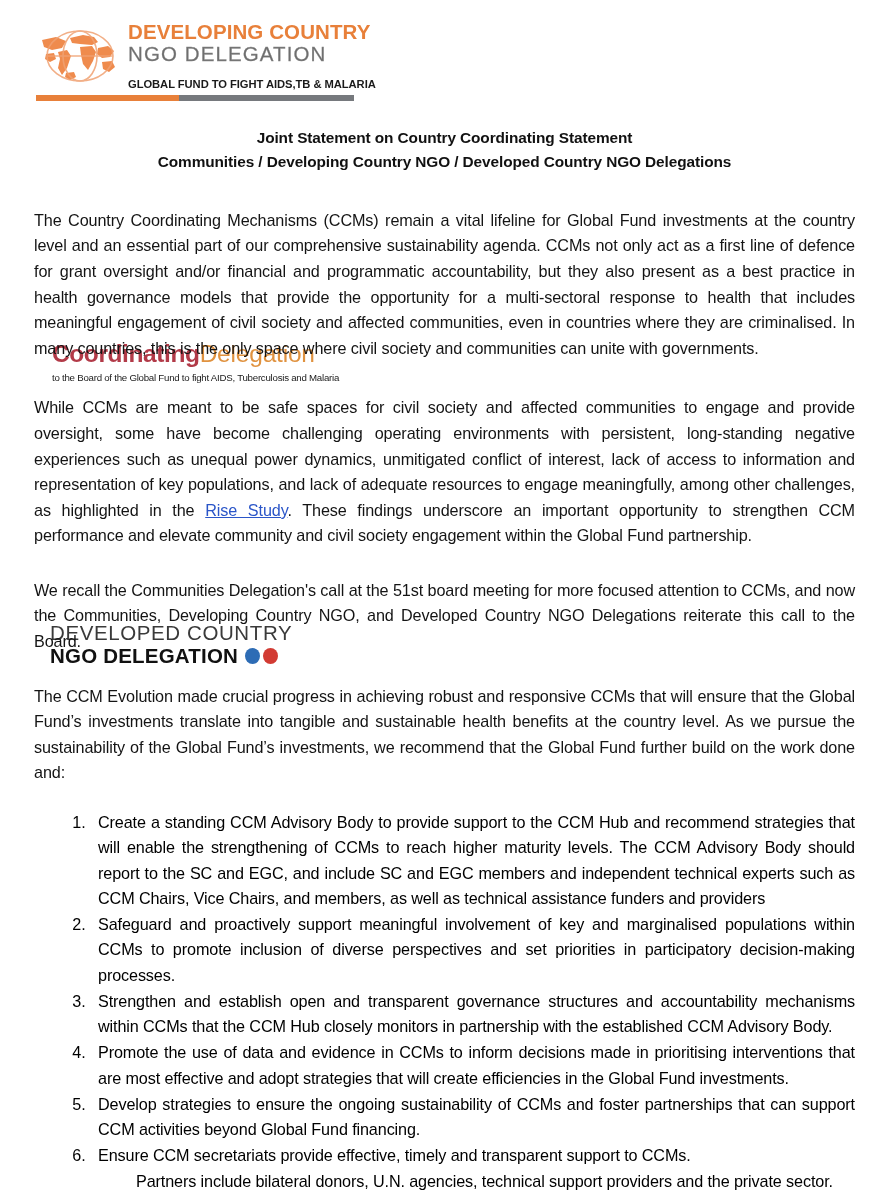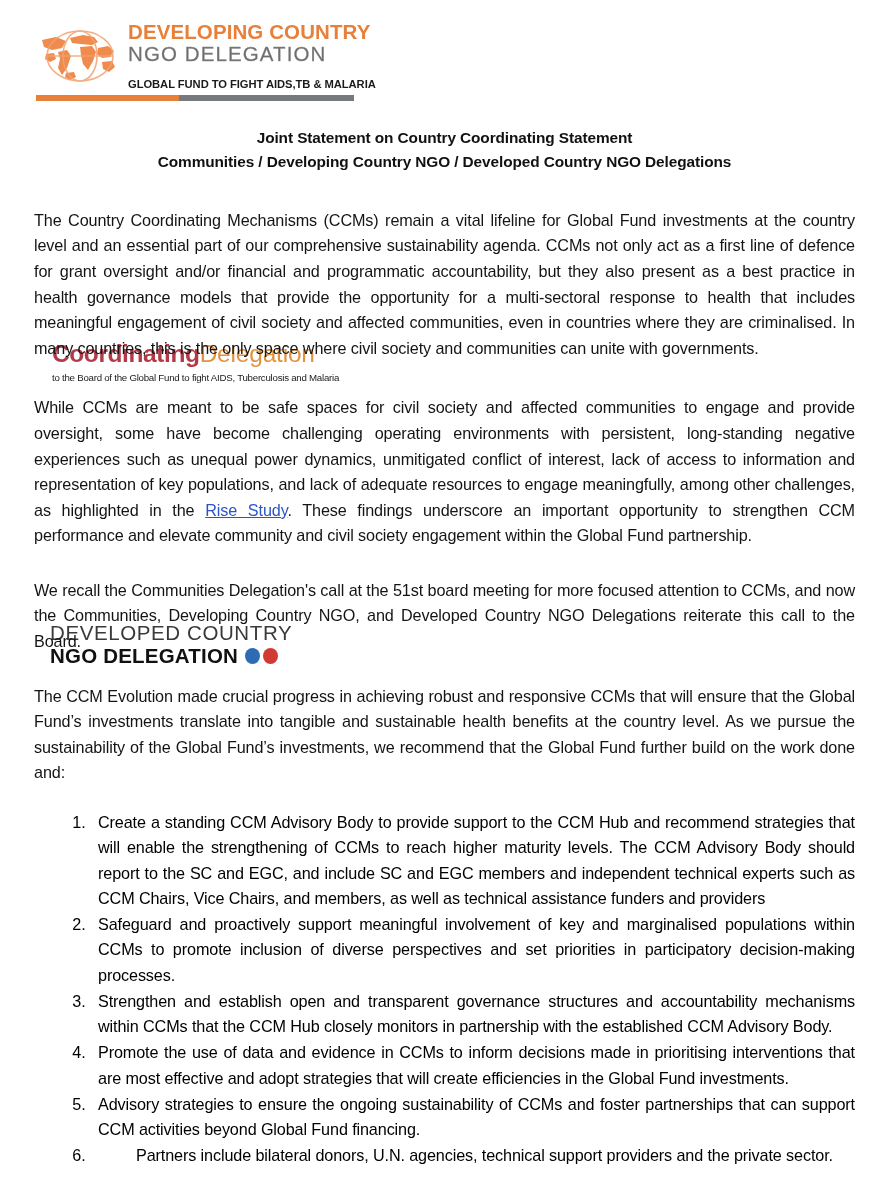--- a/index.html
+++ b/index.html
@@ -288,18 +288,18 @@
 
     <p class="body-para gap-md no-justify">We recall the Communities Delegation's call at the 51st board meeting for more focused attention to CCMs, and now the Communities, Developing Country NGO, and Developed Country NGO Delegations reiterate this call to the Board.</p>
 
     <p class="body-para gap-md">The CCM Evolution made crucial progress in achieving robust and responsive CCMs that will ensure that the Global Fund’s investments translate into tangible and sustainable health benefits at the country level.  As we pursue the sustainability of the Global Fund’s investments, we recommend that the Global Fund further build on the work done and:</p>
 
     <ol class="reco-list">
       <li><span>Create a standing CCM Advisory Body to provide support to the CCM Hub and recommend strategies that will enable the strengthening of CCMs to reach higher maturity levels. The CCM Advisory Body should report to the SC and EGC, and include SC and EGC members and independent technical experts such as CCM Chairs, Vice Chairs, and members, as well as technical assistance funders and providers</span></li>
       <li><span>Safeguard and proactively support meaningful involvement of key and marginalised populations within CCMs to promote inclusion of diverse perspectives and set priorities in participatory decision-making processes.</span></li>
       <li class="no-justify"><span>Strengthen and establish open and transparent governance structures and accountability mechanisms within CCMs that the CCM Hub closely monitors in partnership with the established CCM Advisory Body.</span></li>
       <li class="no-justify"><span>Promote the use of data and evidence in CCMs to inform decisions made in prioritising interventions that are most effective and adopt strategies that will create efficiencies in the Global Fund investments.</span></li>
-      <li class="no-justify"><span>Advisory strategies to ensure the ongoing sustainability of CCMs and foster partnerships that can support CCM activities beyond Global Fund financing.</span></li>
-      <li class="no-justify"><span class="sub-line">Partners include bilateral donors, U.N. agencies, technical support providers and the private sector.</span></li>
+      <li class="no-justify"><span>Develop strategies to ensure the ongoing sustainability of CCMs and foster partnerships that can support CCM activities beyond Global Fund financing.</span></li>
+      <li class="no-justify"><span>Ensure CCM secretariats provide effective, timely and transparent support to CCMs.</span><span class="sub-line">Partners include bilateral donors, U.N. agencies, technical support providers and the private sector.</span></li>
     </ol>
 
   </div>
 </div>
 
 </body></html>

